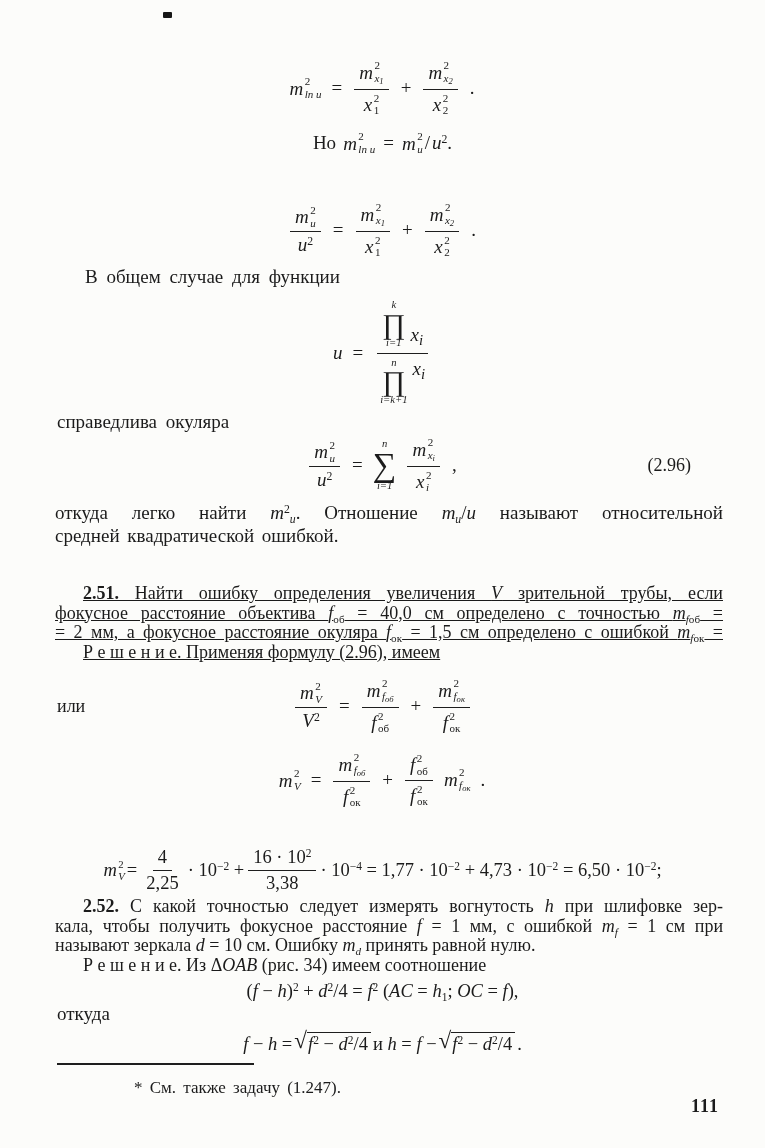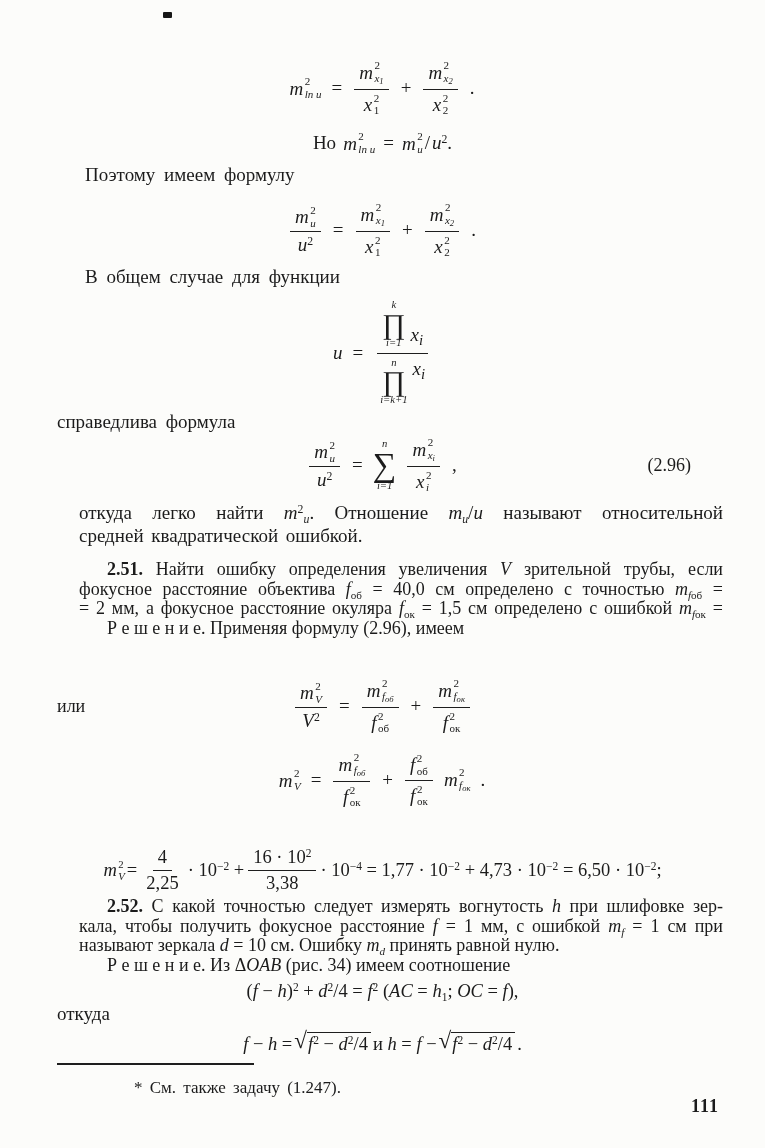--- a/index.html
+++ b/index.html
@@ -18,21 +18,21 @@
   
   .i{font-style:italic;}
   .b{font-weight:bold;}
   .sup{font-size:62%;vertical-align:0.55em;line-height:0;}
   .sub{font-size:62%;vertical-align:-0.35em;line-height:0;}
   .sub.i{font-style:italic;}
   
   .abs{position:absolute;}
   .plabel{font-size:19px;word-spacing:4px;white-space:nowrap;}
   .para{left:55px;width:668px;}
-  .para .line{display:block;margin-left:24px;}
+  .para .line{display:block;}
   .big{font-size:19px;line-height:23px;word-spacing:3px;}
   .small{font-size:18px;line-height:19.5px;}
   .j{text-align:justify;text-align-last:justify;}
   .ind{padding-left:28px;}
   
   .eqrow{
     position:absolute;left:0;width:100%;
     display:flex;justify-content:center;align-items:center;
     gap:9px;font-size:19px;
   }
@@ -142,21 +142,20 @@
       <span class="tb">m</span>
       <span class="ss">
           <span class="sp">2</span>
           <span class="sb">u</span>
         </span>
     </span>
     <span style="margin:0 -5px;">/</span>
     <span><span class="i">u</span><span class="sup">2</span><span>.</span></span>
   </div>
 
-  <div class="abs plabel" style="left:85px;top:164px;">Поэтому имеем формулу</div>
 
   <div class="eqrow" style="top:192px;height:76px;">
     <span class="frac">
       <span class="fnum">
           <span class="tok">
             <span class="tb">m</span>
             <span class="ss">
               <span class="sp">2</span>
               <span class="sb">u</span>
             </span>
@@ -229,21 +228,21 @@
         <span class="bigop">
           <span class="lt">n</span>
           <span class="lo">∏</span>
           <span class="lb">i=k+1</span>
         </span>
         <span style="margin-left:5px;"><span class="i">x</span><span class="ssub i">i</span></span>
       </span>
     </span>
   </div>
 
-  <div class="abs plabel" style="left:57px;top:411px;">справедлива формула</div>
+  <div class="abs plabel" style="left:57px;top:411px;">справедлива окуляра</div>
 
   <div class="eqrow" style="top:430px;height:70px;">
     <span class="frac">
       <span class="fnum">
           <span class="tok">
             <span class="tb">m</span>
             <span class="ss">
               <span class="sp">2</span>
               <span class="sb">u</span>
             </span>
@@ -281,21 +280,21 @@
     </span>
     <span class="op">,</span>
     <span class="eqnum">(2.96)</span>
   </div>
 
   <div class="abs para big" style="top:501px;">
     <span class="line j"><span>откуда легко найти </span><span class="i">m</span><span class="sup">2</span><span class="sub i">u</span><span>. Отношение </span><span class="i">m</span><span class="sub i">u</span><span>/</span><span class="i">u</span><span> называют относительной</span></span>
     <span class="line"><span>средней квадратической ошибкой.</span></span>
   </div>
 
-  <div class="abs para small" style="top:560px;">
+  <div class="abs para small" style="top:584px;text-decoration:underline;">
     <span class="line j ind"><span class="b">2.51.</span><span> Найти ошибку определения увеличения </span><span class="i">V</span><span> зрительной трубы, если</span></span>
     <span class="line j"><span>фокусное расстояние объектива </span><span class="i">f</span><span class="sub">об</span><span> = 40,0 см определено с точностью </span><span class="i">m</span><span class="sub i">f</span><span class="sub">об</span><span> =</span></span>
     <span class="line j"><span>= 2 мм, а фокусное расстояние окуляра </span><span class="i">f</span><span class="sub">ок</span><span> = 1,5 см определено с ошибкой </span><span class="i">m</span><span class="sub i">f</span><span class="sub">ок</span><span> =</span></span>
     <span class="line ind"><span>Р е ш е н и е. Применяя формулу (2.96), имеем</span></span>
   </div>
 
   <div class="eqrow" style="top:666px;height:80px;">
     <span class="sideword">или</span>
     <span class="frac">
       <span class="fnum">

